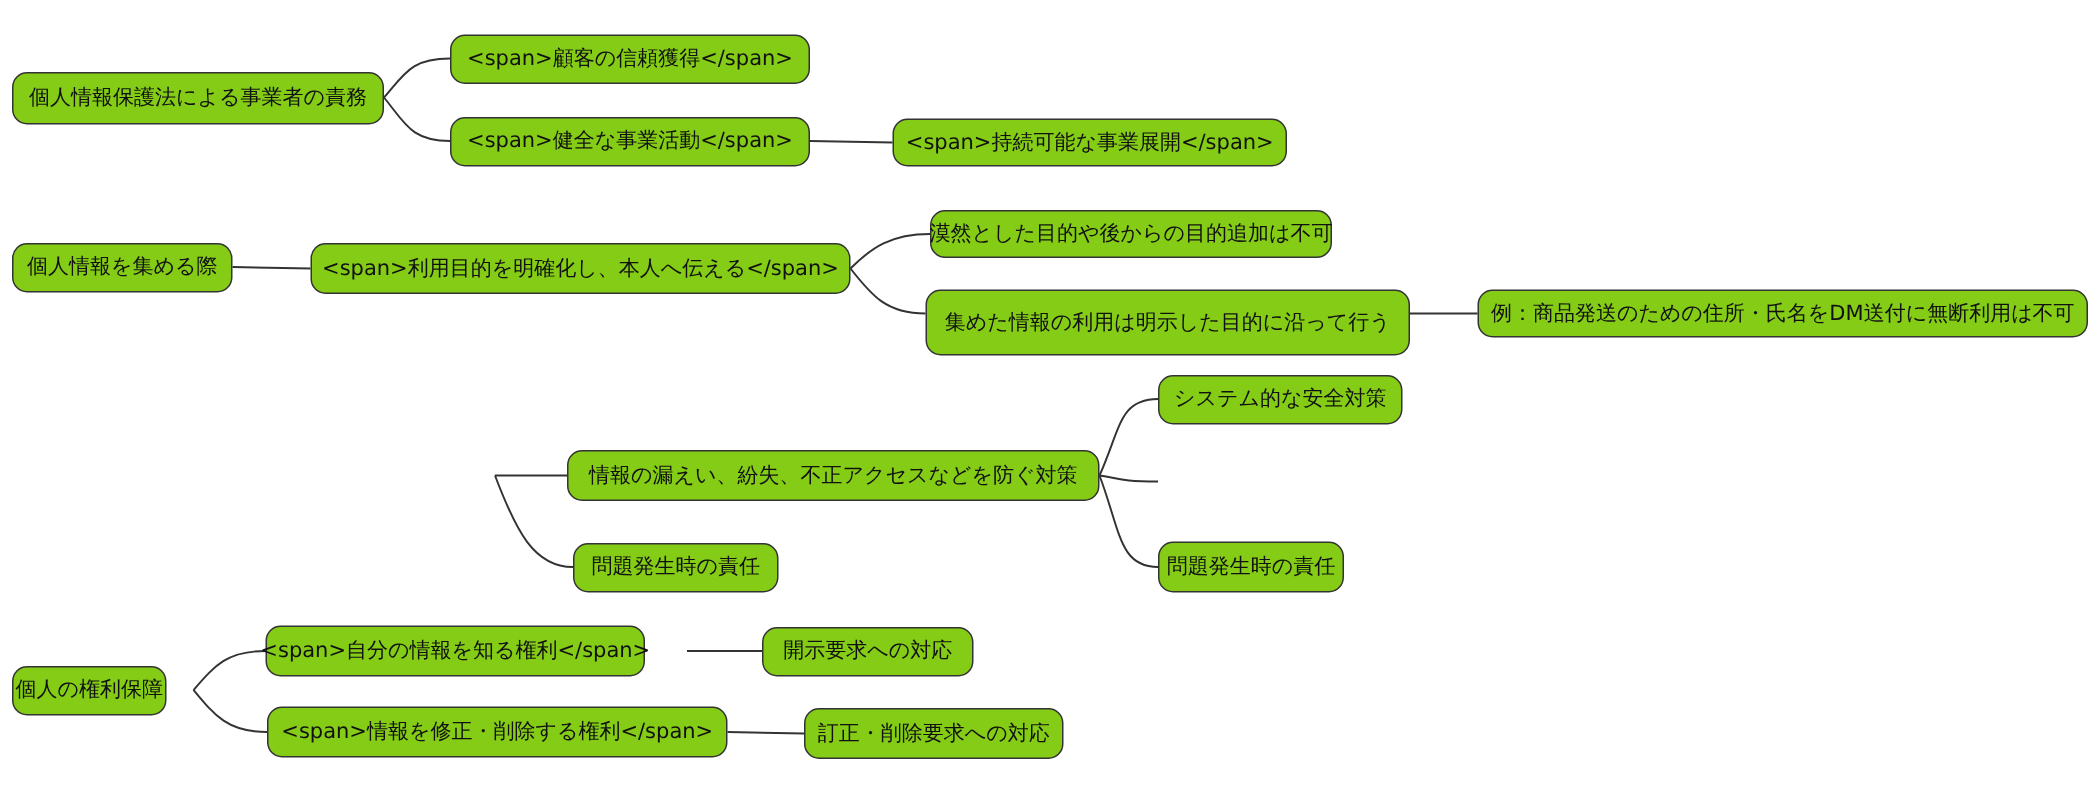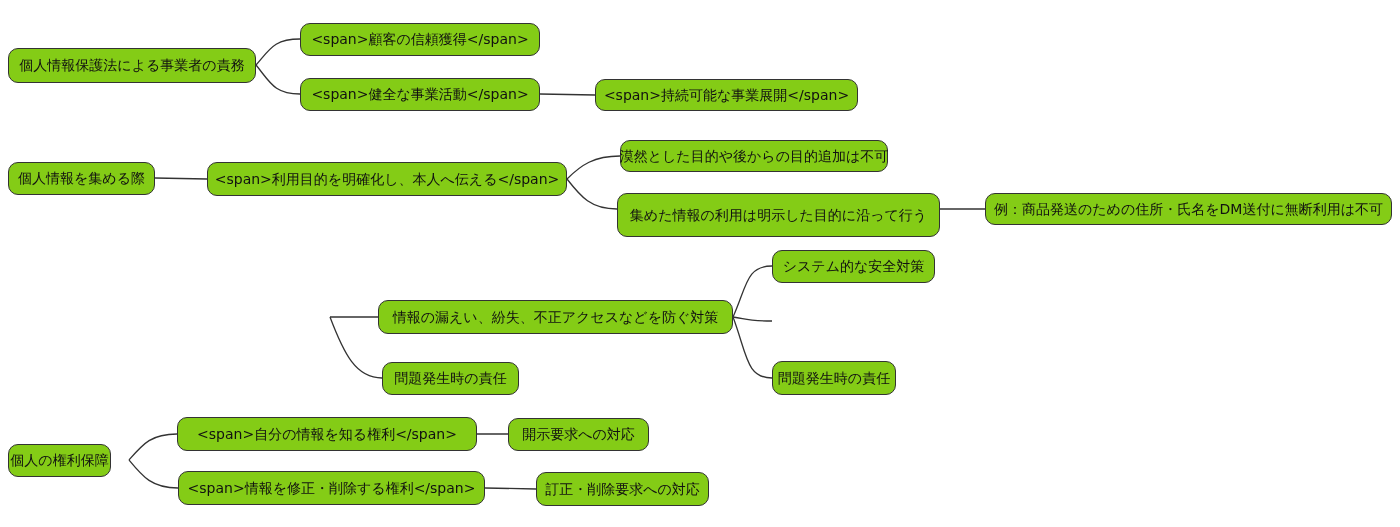--- a/index.html
+++ b/index.html
@@ -58,18 +58,18 @@
   <div class="node" style="left:620px; top:140px; width:268px; height:32px">漠然とした目的や後からの目的追加は不可</div>
   <div class="node" style="left:617px; top:193px; width:323px; height:44px">集めた情報の利用は明示した目的に沿って行う</div>
   <div class="node" style="left:985px; top:193px; width:407px; height:32px">例：商品発送のための住所・氏名をDM送付に無断利用は不可</div>
 
   <div class="node" style="left:378px; top:300px; width:355px; height:34px">情報の漏えい、紛失、不正アクセスなどを防ぐ対策</div>
   <div class="node" style="left:382px; top:362px; width:137px; height:33px">問題発生時の責任</div>
   <div class="node" style="left:772px; top:250px; width:163px; height:33px">システム的な安全対策</div>
   <div class="node" style="left:772px; top:361px; width:124px; height:34px">問題発生時の責任</div>
 
   <div class="node" style="left:8px;   top:444px; width:103px; height:33px">個人の権利保障</div>
-  <div class="node" style="left:177px; top:417px; width:300px; height:34px">&lt;span&gt;自分の情報を知る権利&lt;/span&gt;</div>
+  <div class="node" style="left:177px; top:417px; width:253px; height:34px">&lt;span&gt;自分の情報を知る権利&lt;/span&gt;</div>
   <div class="node" style="left:508px; top:418px; width:141px; height:33px">開示要求への対応</div>
   <div class="node" style="left:178px; top:471px; width:307px; height:34px">&lt;span&gt;情報を修正・削除する権利&lt;/span&gt;</div>
   <div class="node" style="left:536px; top:472px; width:173px; height:34px">訂正・削除要求への対応</div>
 
 </div>
 
 </body></html>

